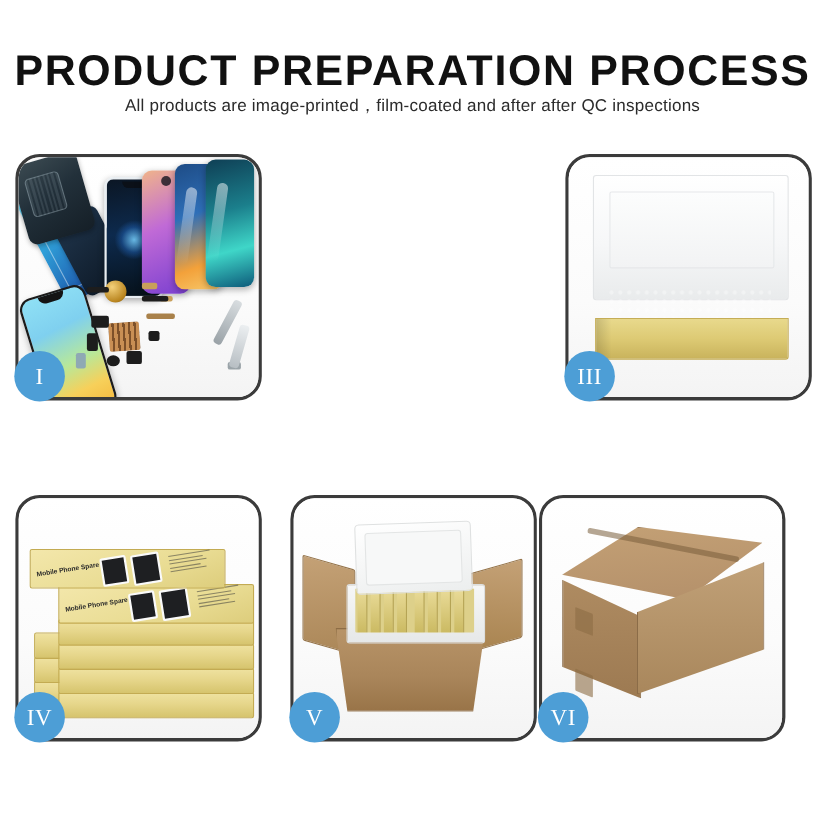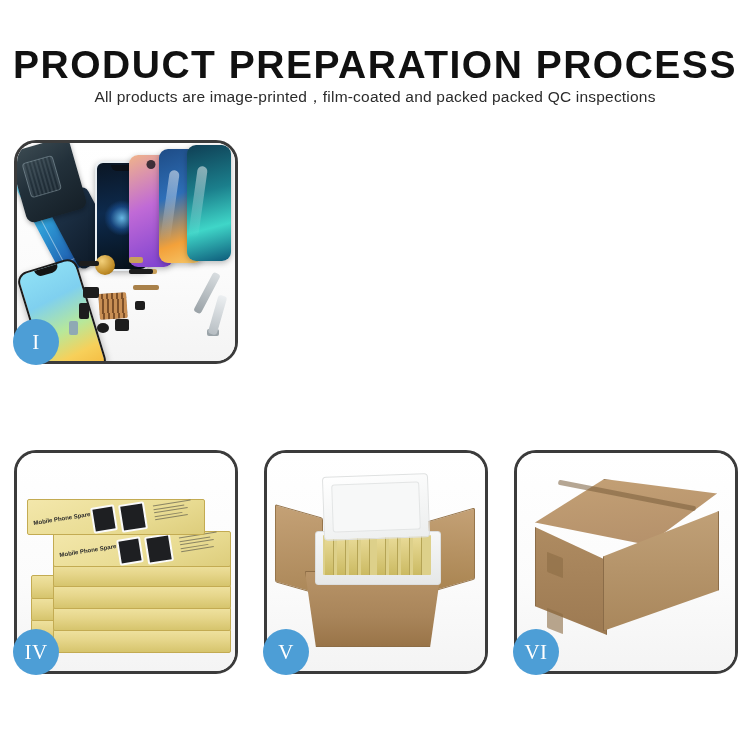--- a/index.html
+++ b/index.html
@@ -30,21 +30,21 @@
   .panel{
     position:absolute;width:224px;height:224px;
     border:3px solid #3b3b3b;border-radius:22px;
     background:#fdfdfd;box-sizing:border-box;overflow:visible;
   }
   .panel .inner{
     position:absolute;inset:0;border-radius:19px;overflow:hidden;
     background:linear-gradient(180deg,#ffffff 0%,#fbfbfb 60%,#f4f4f4 100%);
   }
   .p1{left:0;top:0}     .p2{left:250px;top:0}  .p3{left:500px;top:0}
-  .p4{left:0;top:310px} .p5{left:250px;top:310px} .p6{left:500px;top:310px}
+  .p4{left:0;top:310px} .p5{left:250px;top:310px} .p6{left:476px;top:310px}
 
   .badge{
     position:absolute;left:-4px;bottom:-4px;
     width:46px;height:46px;border-radius:50%;
     background:#4d9ed6;color:#fff;
     display:flex;align-items:center;justify-content:center;
     font-family:"Liberation Serif", serif;
     font-size:21px;letter-spacing:.5px;z-index:5;
   }
 
@@ -223,21 +223,21 @@
   .c6tape2{position:absolute;left:30px;top:158px;width:16px;height:20px;
     background:rgba(140,108,68,.6);border-radius:1px;transform:skewY(22deg);}
 </style>
 </head>
 <body>
 
 <div class="page">
 
   <div class="header">
     <h1 class="title">PRODUCT PREPARATION PROCESS</h1>
-    <div class="subtitle">All products are image-printed，film-coated and packed packed QC inspections</div>
+    <div class="subtitle">All products are image-printed，film-coated and after after QC inspections</div>
   </div>
 
   <div class="grid">
 
     <div class="panel p1">
       <div class="inner">
         <div class="sc film"></div>
         <div class="sc filmdark"></div>
         <div class="sc glass"></div>
         <div class="sc ph2"></div>
@@ -259,20 +259,30 @@
         <div class="part" style="left:116px;top:142px;width:26px;height:5px;background:#a9814a"></div>
         <div class="part" style="left:118px;top:158px;width:10px;height:9px"></div>
         <div class="part" style="left:190px;top:186px;width:12px;height:7px;background:#9aa3a8"></div>
         <div class="tool"></div>
         <div class="tool2"></div>
       </div>
       <div class="badge">I</div>
     </div>
 
 
+    <div class="panel p3">
+      <div class="inner">
+        <div class="b3lid">
+          <div class="b3lidflap"></div>
+        </div>
+        <div class="b3foam"></div>
+        <div class="b3base"></div>
+      </div>
+      <div class="badge">III</div>
+    </div>
 
     <div class="panel p4">
       <div class="inner">
         <div class="stack">
 
           <div class="sbox" style="left:8px;top:146px;width:176px;height:22px"></div>
           <div class="sbox" style="left:8px;top:124px;width:176px;height:22px"></div>
           <div class="sbox" style="left:8px;top:102px;width:176px;height:22px"></div>
           <div class="sbox" style="left:30px;top:156px;width:176px;height:22px"></div>
           <div class="sbox" style="left:30px;top:134px;width:176px;height:22px"></div>

